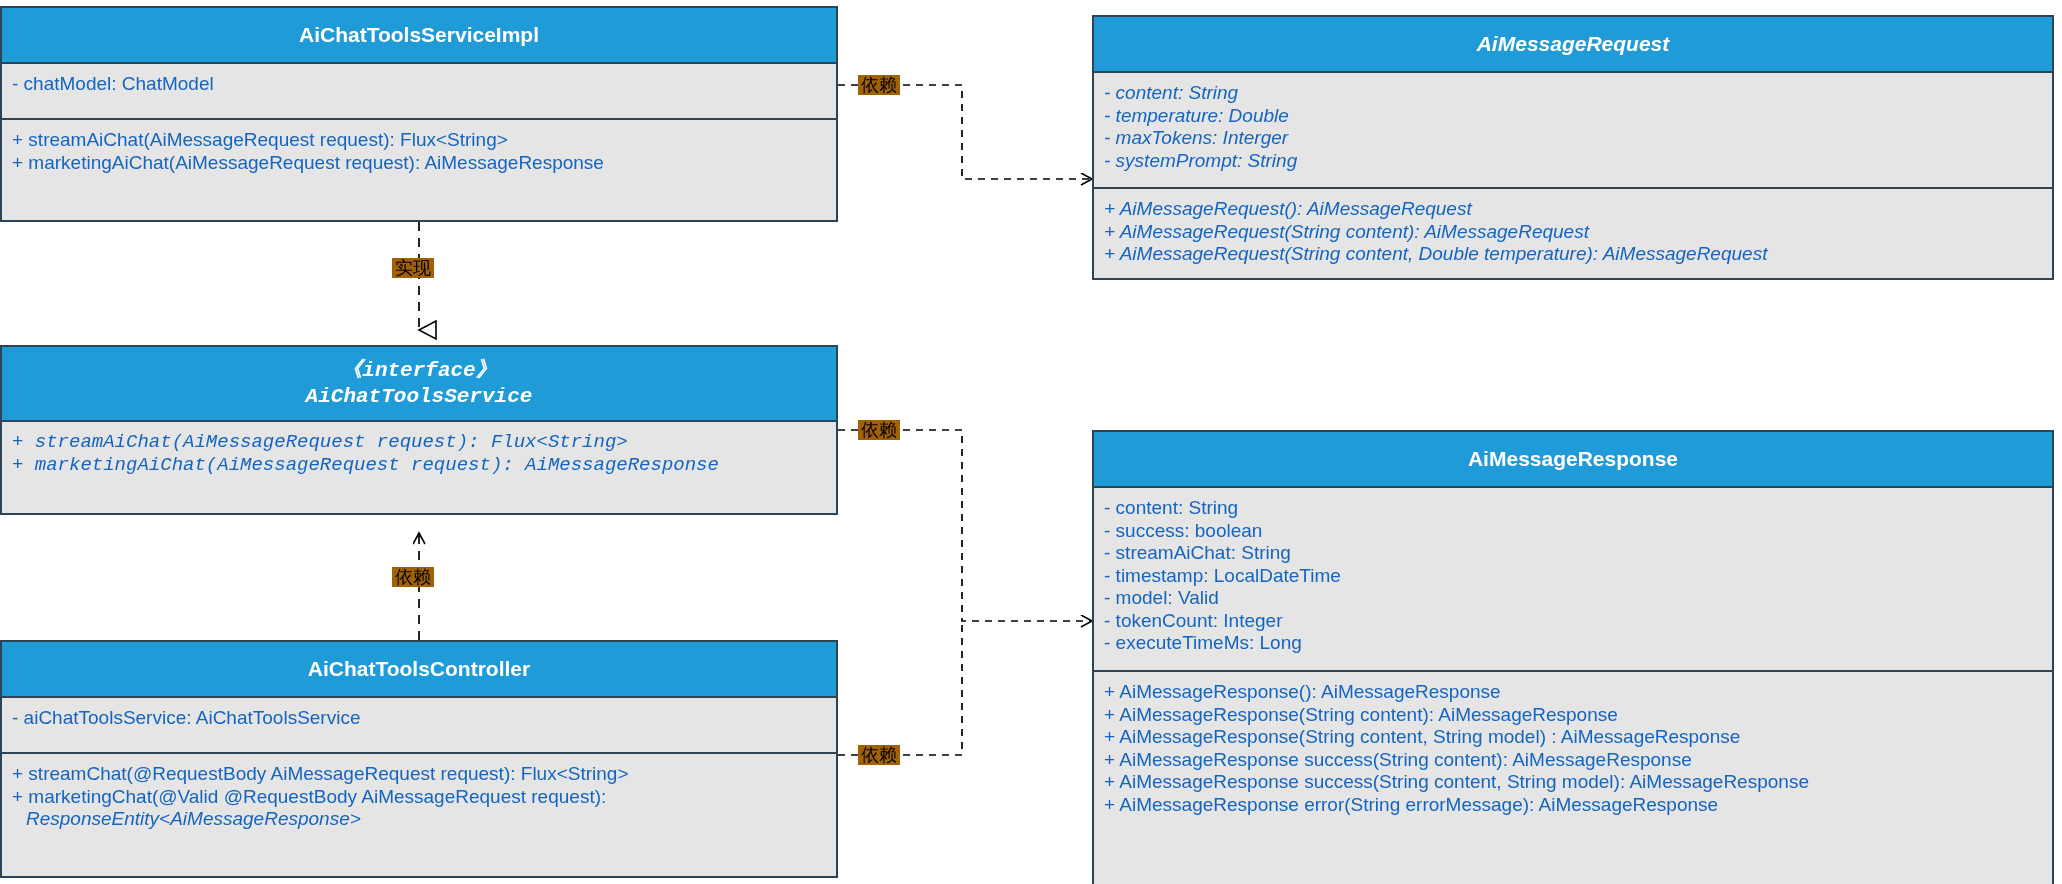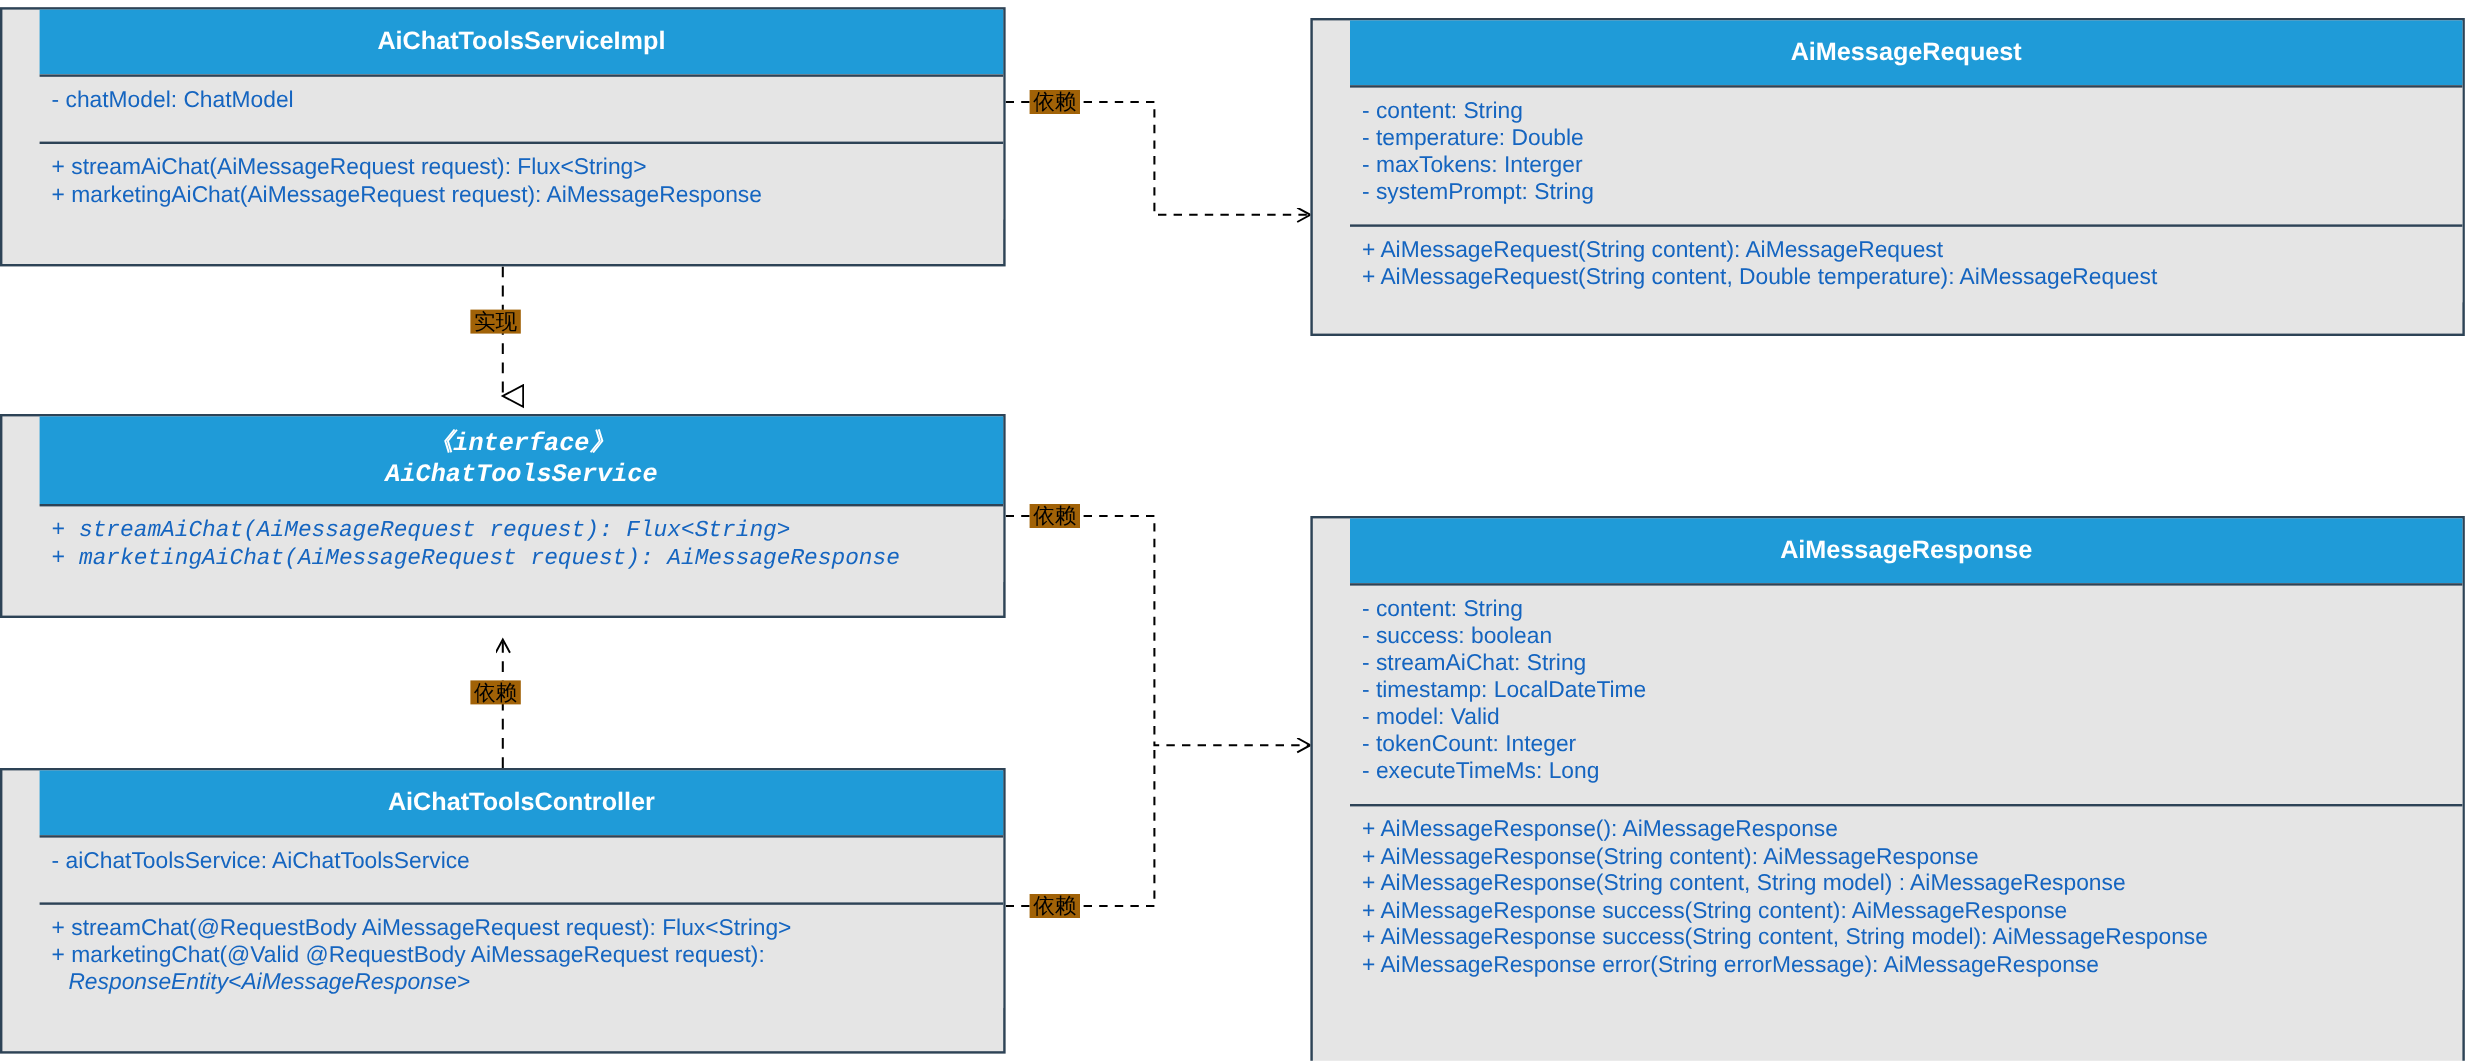--- a/index.html
+++ b/index.html
@@ -1,20 +1,20 @@
 <!DOCTYPE html>
 <html><head>
 <meta charset="utf-8">
 <style>
   html,body{margin:0;padding:0;background:#ffffff;}
   body{width:2062px;height:884px;position:relative;overflow:hidden;
        font-family:"Liberation Sans","DejaVu Sans",sans-serif;}
   #canvas{position:absolute;left:0;top:0;width:2062px;height:884px;}
 
-  .uml-class{position:absolute;border:2px solid #2d4356;box-sizing:border-box;background:#e5e5e5;padding-left:31px;}
+  .uml-class{position:absolute;border:2px solid #2d4356;box-sizing:border-box;background:#e5e5e5;}
   .cls-header{background:#1f9bd8;color:#ffffff;text-align:center;
               font-size:21px;font-weight:bold;box-sizing:border-box;
               display:flex;flex-direction:column;align-items:center;justify-content:center;}
   .cls-header .stereo{font-style:italic;font-weight:bold;font-size:21px;line-height:26px;}
   .cls-header .cname{line-height:26px;}
   .cls-header.iface .cname{font-style:italic;}
   .cls-sect{border-top:2px solid #2d4356;box-sizing:border-box;
             padding:9px 8px 9px 10px;background:#e5e5e5;}
   .member{color:#1565c0;font-size:19px;line-height:22.5px;white-space:pre;}
   .member.ital{font-style:italic;}
@@ -91,31 +91,32 @@
     <div class="cls-sect" style="height:56px;">
       <div class="member">- aiChatToolsService: AiChatToolsService</div>
     </div>
     <div class="cls-sect">
       <div class="member">+ streamChat(@RequestBody AiMessageRequest request): Flux&lt;String&gt;</div>
       <div class="member">+ marketingChat(@Valid @RequestBody AiMessageRequest request):</div>
       <div class="member ital"><span class="indent">ResponseEntity&lt;AiMessageResponse&gt;</span></div>
     </div>
   </div>
 
-  <div class="uml-class" style="left:1092px;top:15px;width:962px;height:265px;">
+  <div class="uml-class" style="left:1092px;top:15px;width:962px;height:265px;font-style:italic;">
     <div class="cls-header" style="height:54px;">
       <span class="cname">AiMessageRequest</span>
     </div>
     <div class="cls-sect" style="height:116px;">
       <div class="member">- content: String</div>
       <div class="member">- temperature: Double</div>
       <div class="member">- maxTokens: Interger</div>
       <div class="member">- systemPrompt: String</div>
     </div>
     <div class="cls-sect">
+      <div class="member">+ AiMessageRequest(): AiMessageRequest</div>
       <div class="member">+ AiMessageRequest(String content): AiMessageRequest</div>
       <div class="member">+ AiMessageRequest(String content, Double temperature): AiMessageRequest</div>
     </div>
   </div>
 
   <div class="uml-class" style="left:1092px;top:397px;width:962px;height:481px;margin-top:33px;">
     <div class="cls-header" style="height:54px;">
       <span class="cname">AiMessageResponse</span>
     </div>
     <div class="cls-sect" style="height:184px;">

